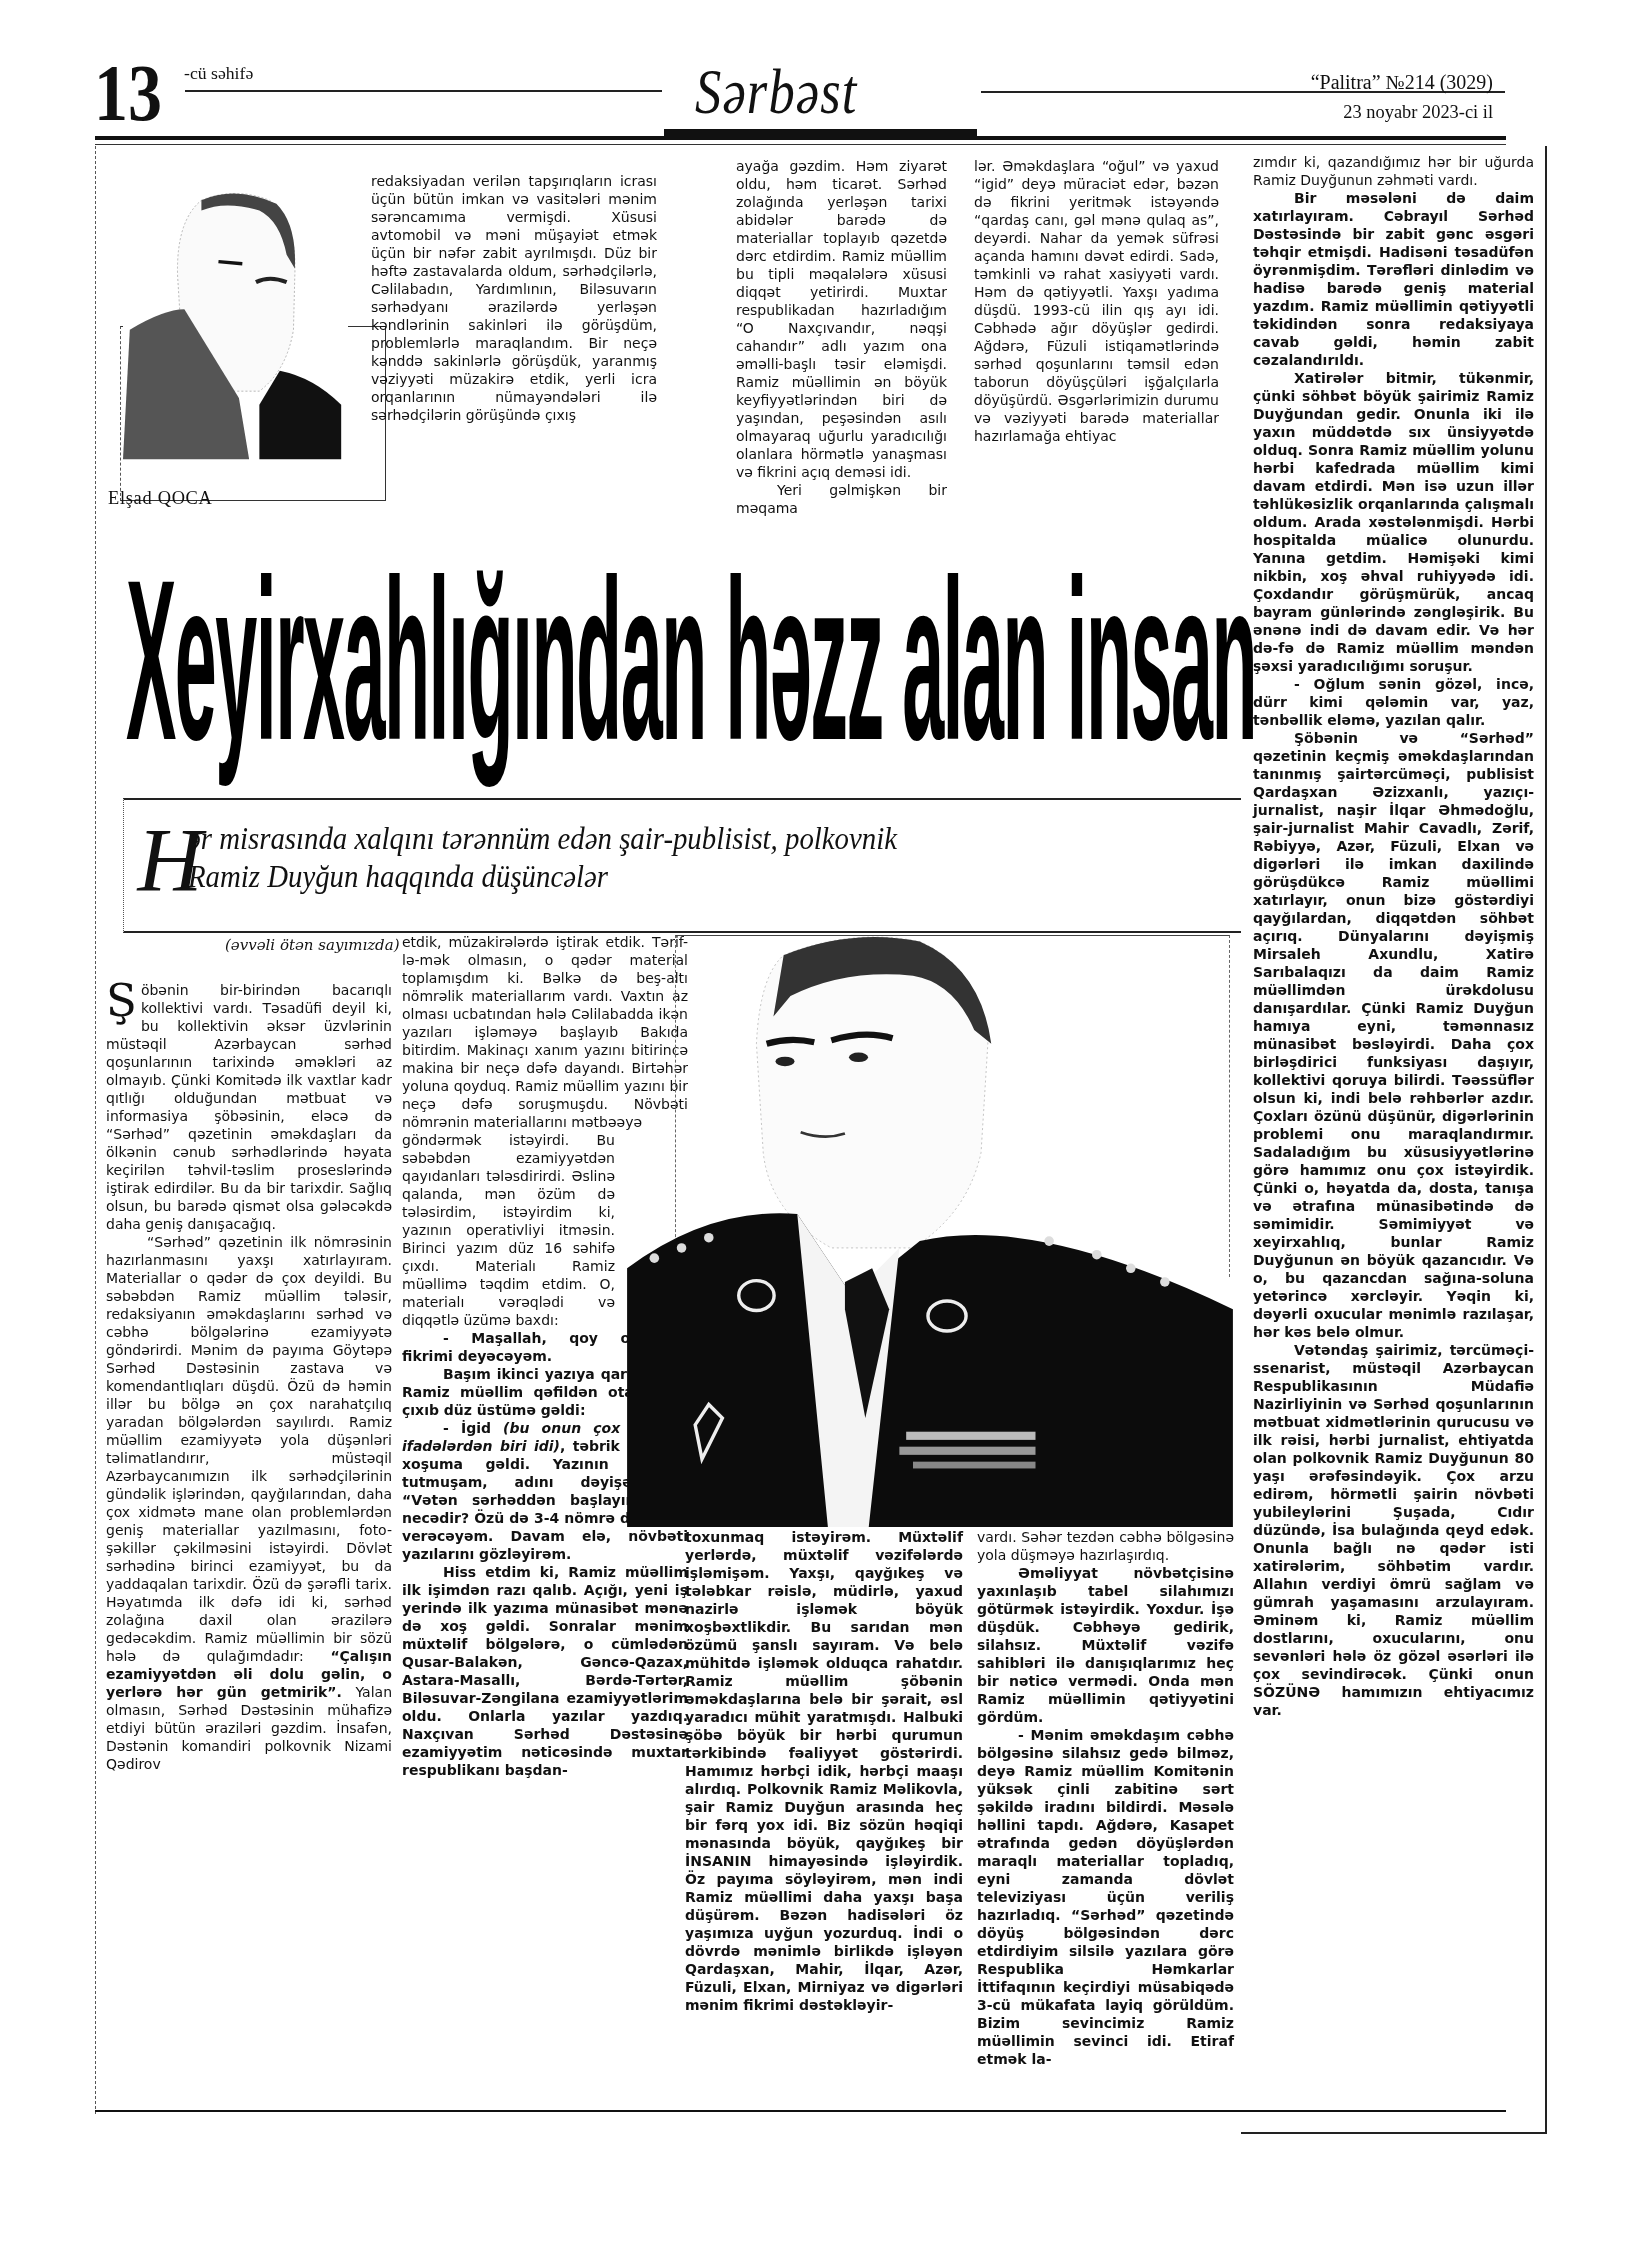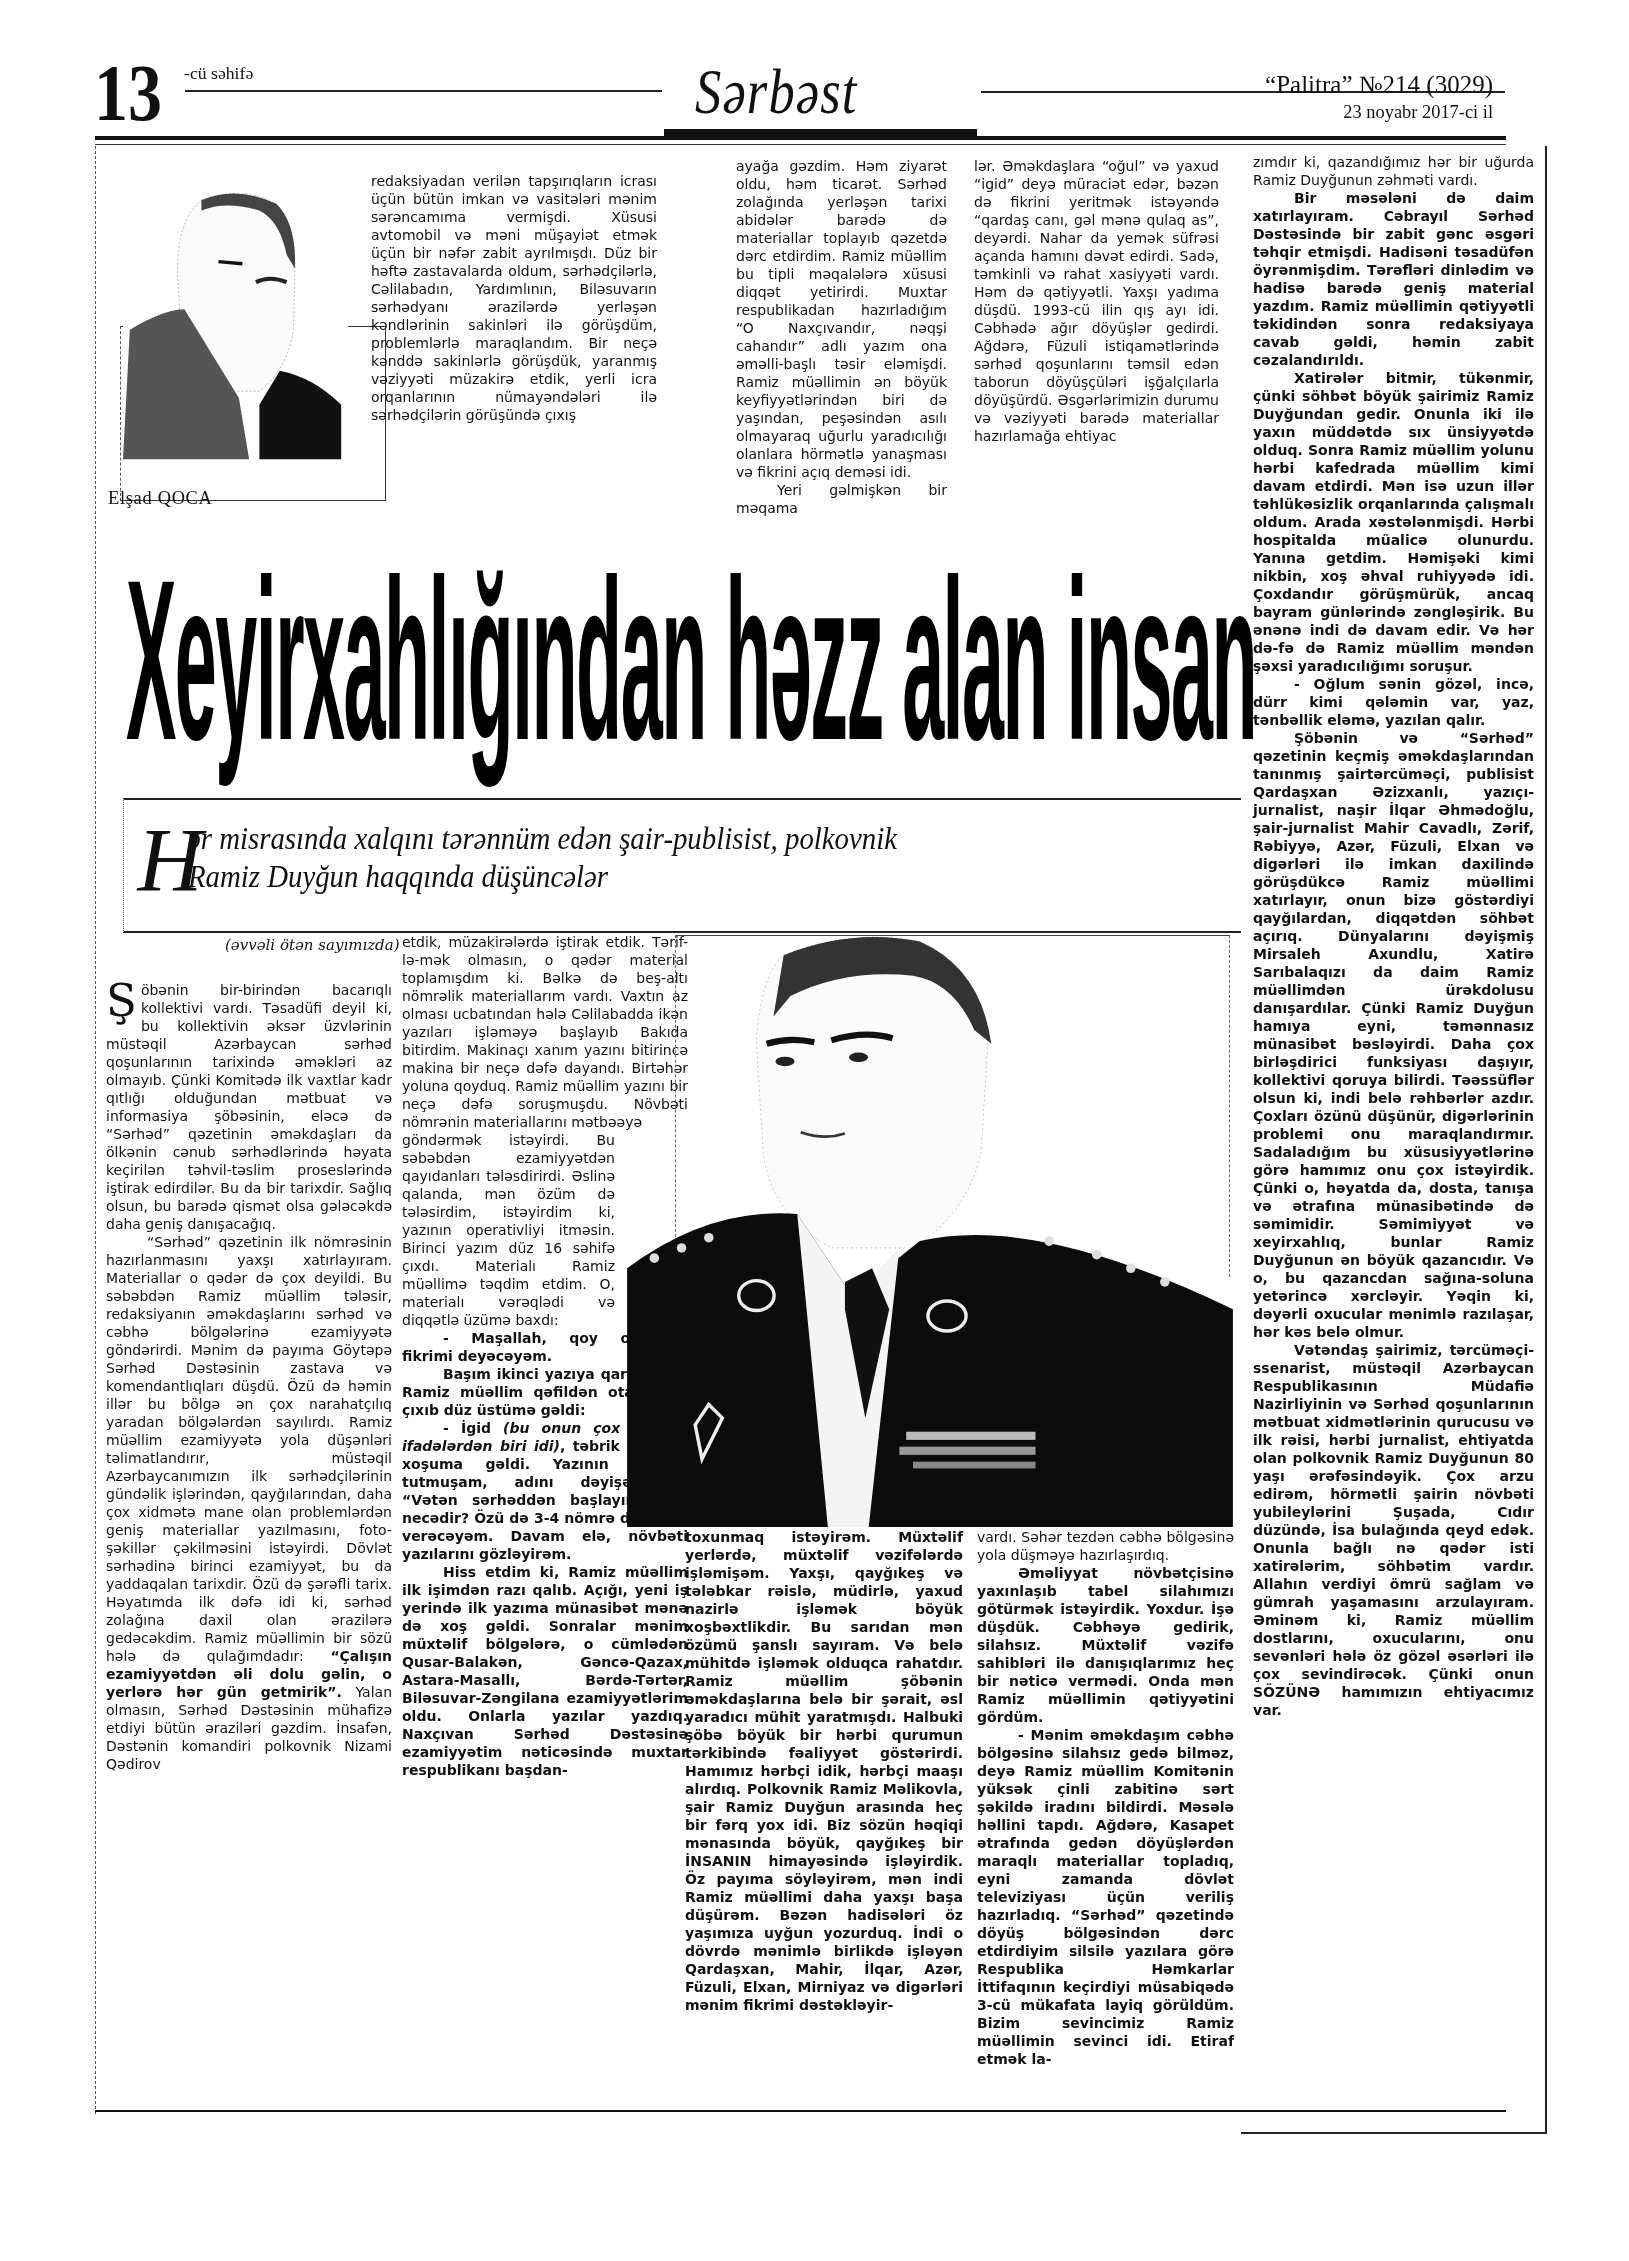--- a/index.html
+++ b/index.html
@@ -6,21 +6,21 @@
   body { width: 1629px; height: 2261px; position: relative; overflow: hidden; color: #111; font-family: "DejaVu Serif", serif; }
   .abs { position: absolute; }
 
   
   .page-num { left: 94px; top: 53px; font-family: "Liberation Serif", serif; font-size: 80px; font-weight: bold; line-height: 1; transform: scaleX(0.85); transform-origin: left top; }
   .page-suffix { left: 184px; top: 63px; font-family: "Liberation Serif", serif; font-size: 17.7px; }
   .hdr-line-left { left: 185px; top: 90px; width: 477px; height: 2px; background: #222; }
   .hdr-line-right { left: 981px; top: 91px; width: 524px; height: 2px; background: #222; }
   .masthead { left: 695px; top: 60px; font-family: "Liberation Serif", serif; font-style: italic; font-size: 64px; line-height: 1; transform: scaleX(0.82); transform-origin: left top; letter-spacing: 1.4px; }
   .masthead-bar { left: 664px; top: 129px; width: 313px; height: 8.2px; background: #111; }
-  .issue { right: 136px; top: 71px; font-family: "Liberation Serif", serif; font-size: 25px; text-align: center; }
+  .issue { right: 136px; top: 71px; font-family: "Liberation Serif", serif; font-size: 20px; text-align: center; }
   .date { right: 136px; top: 102px; font-family: "Liberation Serif", serif; font-size: 18.4px; text-align: right; }
   .rule1 { left: 95px; top: 136px; width: 1411px; height: 4.1px; background: #111; }
   .rule2 { left: 95px; top: 144px; width: 1411px; height: 1.4px; background: #333; }
 
   
   .vframe-left { left: 95px; top: 146px; width: 0.7px; height: 1968px; border-left: 1.4px dashed #555; }
   .bottom-rule { left: 95px; top: 2110px; width: 1411px; height: 2px; background: #111; }
 
   
   .author-box { left: 108px; top: 146px; width: 259px; height: 385px; }
@@ -68,21 +68,21 @@
 </head>
 <body>
 
 <div class="abs page-num">13</div>
 <div class="abs page-suffix">-cü səhifə</div>
 <div class="abs hdr-line-left"></div>
 <div class="abs masthead">Sərbəst</div>
 <div class="abs masthead-bar"></div>
 <div class="abs hdr-line-right"></div>
 <div class="abs issue">“Palitra” №214 (3029)</div>
-<div class="abs date">23 noyabr 2017-ci il</div>
+<div class="abs date">23 noyabr 2023-ci il</div>
 <div class="abs rule1"></div>
 <div class="abs rule2"></div>
 <div class="abs vframe-left"></div>
 
 <div class="abs author-box">
   <div class="author-frame"></div>
   <svg class="author-photo" viewBox="0 0 330 440">
     <rect x="0" y="0" width="330" height="440" fill="#fff"></rect>
     <path d="M115 40 Q165 20 215 40 Q255 70 252 150 L250 230 Q240 290 200 320 L130 320 Q90 290 85 230 L80 150 Q78 70 115 40 Z" fill="#fafafa" stroke="#999" stroke-width="1" stroke-dasharray="3 3"></path>
     <path d="M115 40 Q165 18 225 45 Q255 75 252 140 L240 120 Q230 70 200 55 Q150 40 115 55 Z" fill="#444"></path>

